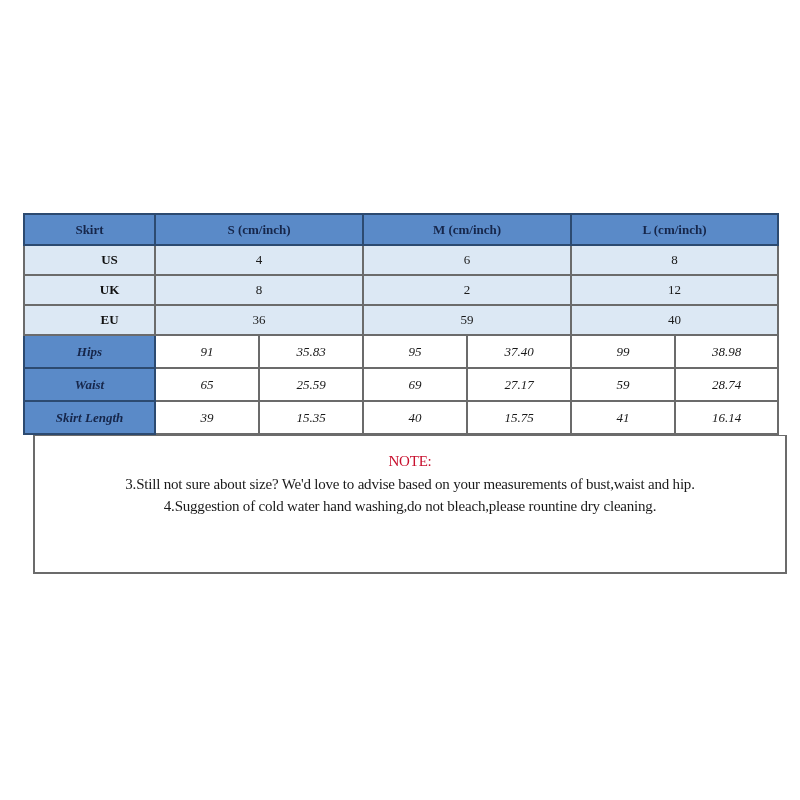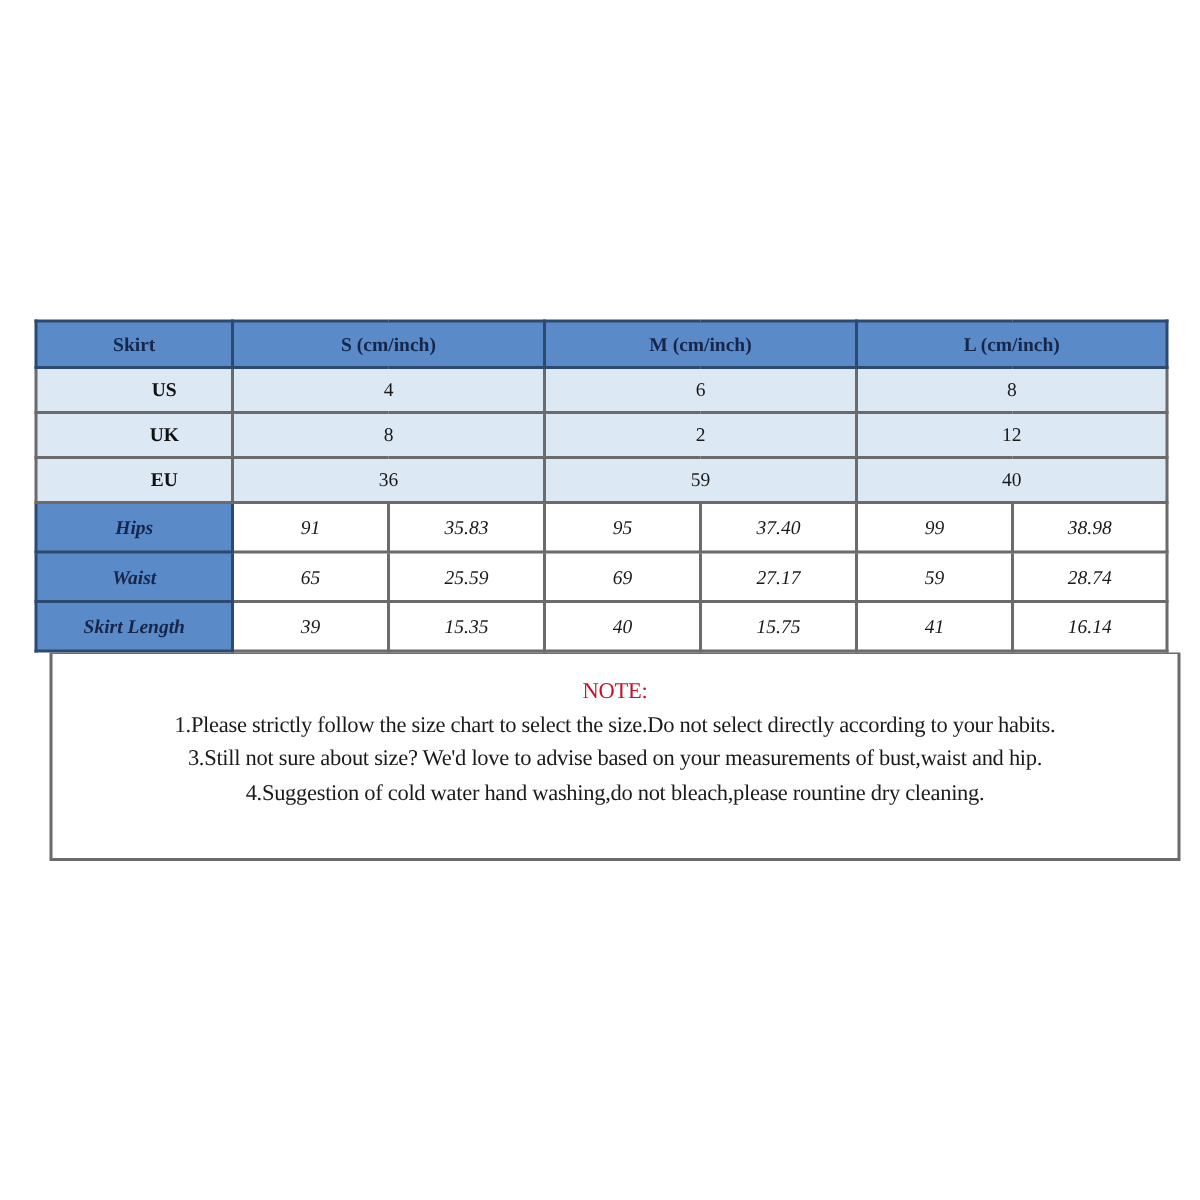--- a/index.html
+++ b/index.html
@@ -85,17 +85,16 @@
       <td>15.35</td>
       <td>40</td>
       <td>15.75</td>
       <td>41</td>
       <td>16.14</td>
     </tr>
   </tbody>
     </table>
   <div class="note">
     <div class="note-title">NOTE:</div>
-    <div class="note-line">1.Please strictly follow the size chart to select the size.Do not select directly according to your habits.</div>
     <div class="note-line">3.Still not sure about size? We'd love to advise based on your measurements of bust,waist and hip.</div>
     <div class="note-line">4.Suggestion of cold water hand washing,do not bleach,please rountine dry cleaning.</div>
   </div>
 </div>
 
 </body></html>

